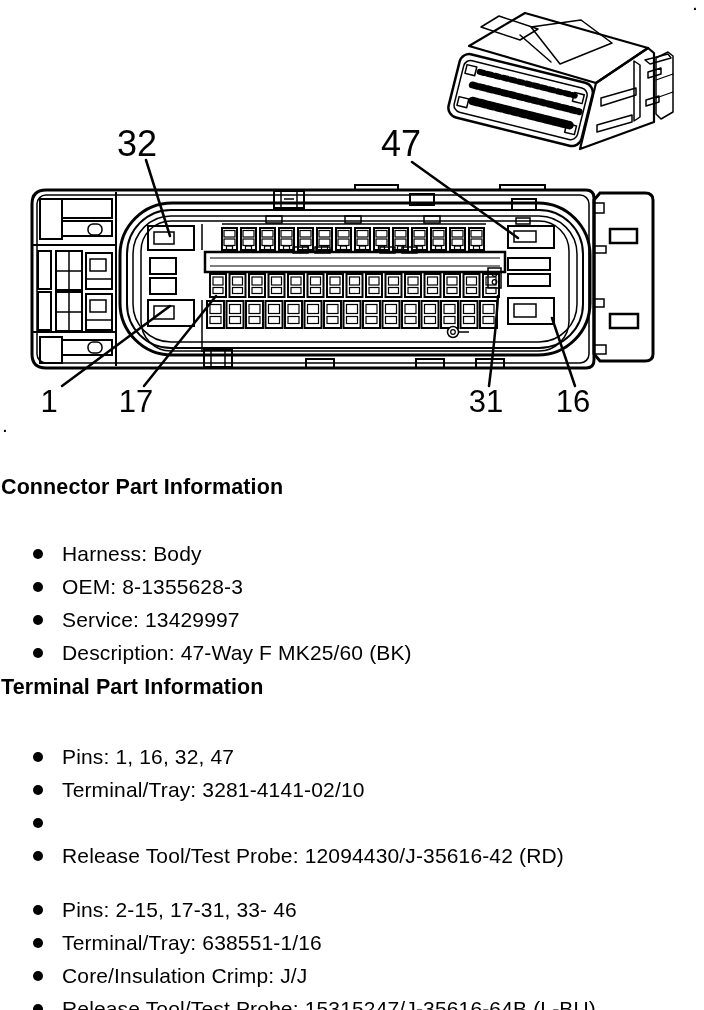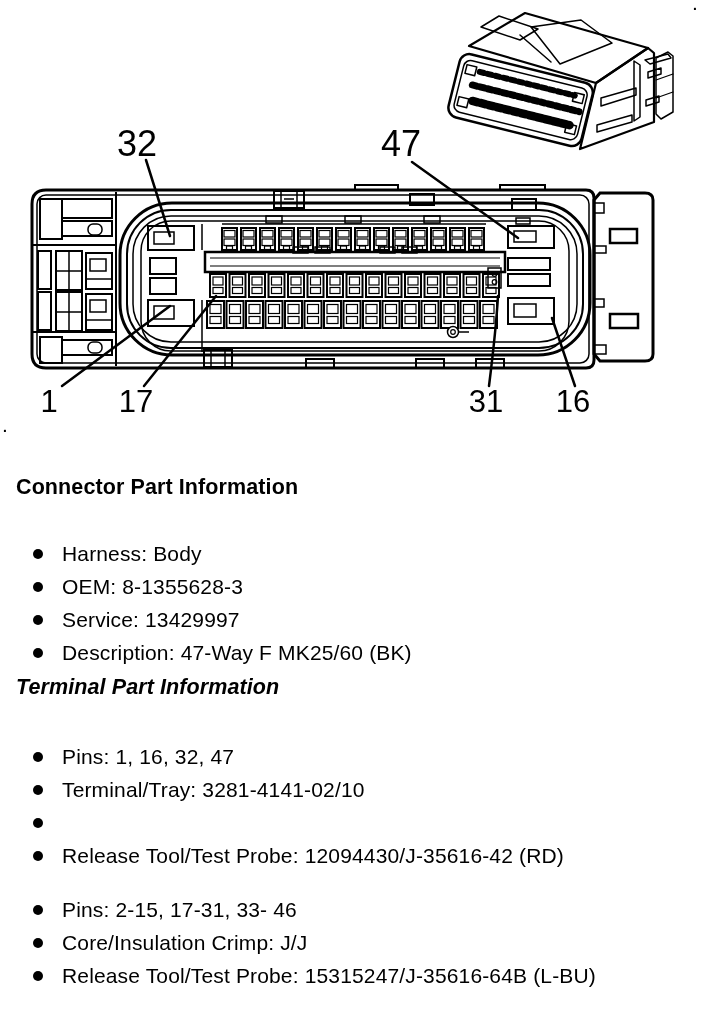--- a/index.html
+++ b/index.html
@@ -15,24 +15,24 @@
   .w22{stroke-width:2.2;}
   .w2{stroke-width:2;}
   .w15{stroke-width:1.5;}
   .w12{stroke-width:1.2;}
   .pin-label{font-family:"Liberation Sans",sans-serif;fill:#000;text-anchor:middle;}
   .pin-top{font-size:36px;}
   .pin-bot{font-size:31px;}
   .textblock{position:absolute;left:0;top:462px;width:704px;}
   h2.sec{
     font-size:21.5px;font-weight:bold;letter-spacing:.1px;
-    margin:0 0 0 16px;padding:0;line-height:26px;
+    margin:0 0 0 1px;padding:0;line-height:26px;
   }
   h2.first{margin-top:12px;}
-  h2.second{margin-top:5px;font-style:italic;}
+  h2.second{margin-top:5px;}
   ul.blist{list-style:none;margin:0;padding:0 0 0 33px;}
   ul.g1{margin-top:37px;}
   ul.g2{margin-top:40px;}
   ul.g3{margin-top:21px;}
   ul.blist li{
     display:flex;align-items:center;height:33px;
     font-size:21px;letter-spacing:.15px;white-space:pre;
   }
   .dot{
     width:10px;height:10px;border-radius:50%;background:#000;
@@ -323,20 +323,24 @@
     </li>
   </ul>
 
   <ul class="blist g3">
     <li>
       <span class="dot"></span>
       <span>Pins: 2-15, 17-31, 33- 46</span>
     </li>
     <li>
       <span class="dot"></span>
+      <span>Terminal/Tray: 638551-1/16</span>
+    </li>
+    <li>
+      <span class="dot"></span>
       <span>Core/Insulation Crimp: J/J</span>
     </li>
     <li>
       <span class="dot"></span>
       <span>Release Tool/Test Probe: 15315247/J-35616-64B (L-BU)</span>
     </li>
   </ul>
 </div>
 
 </body></html>

